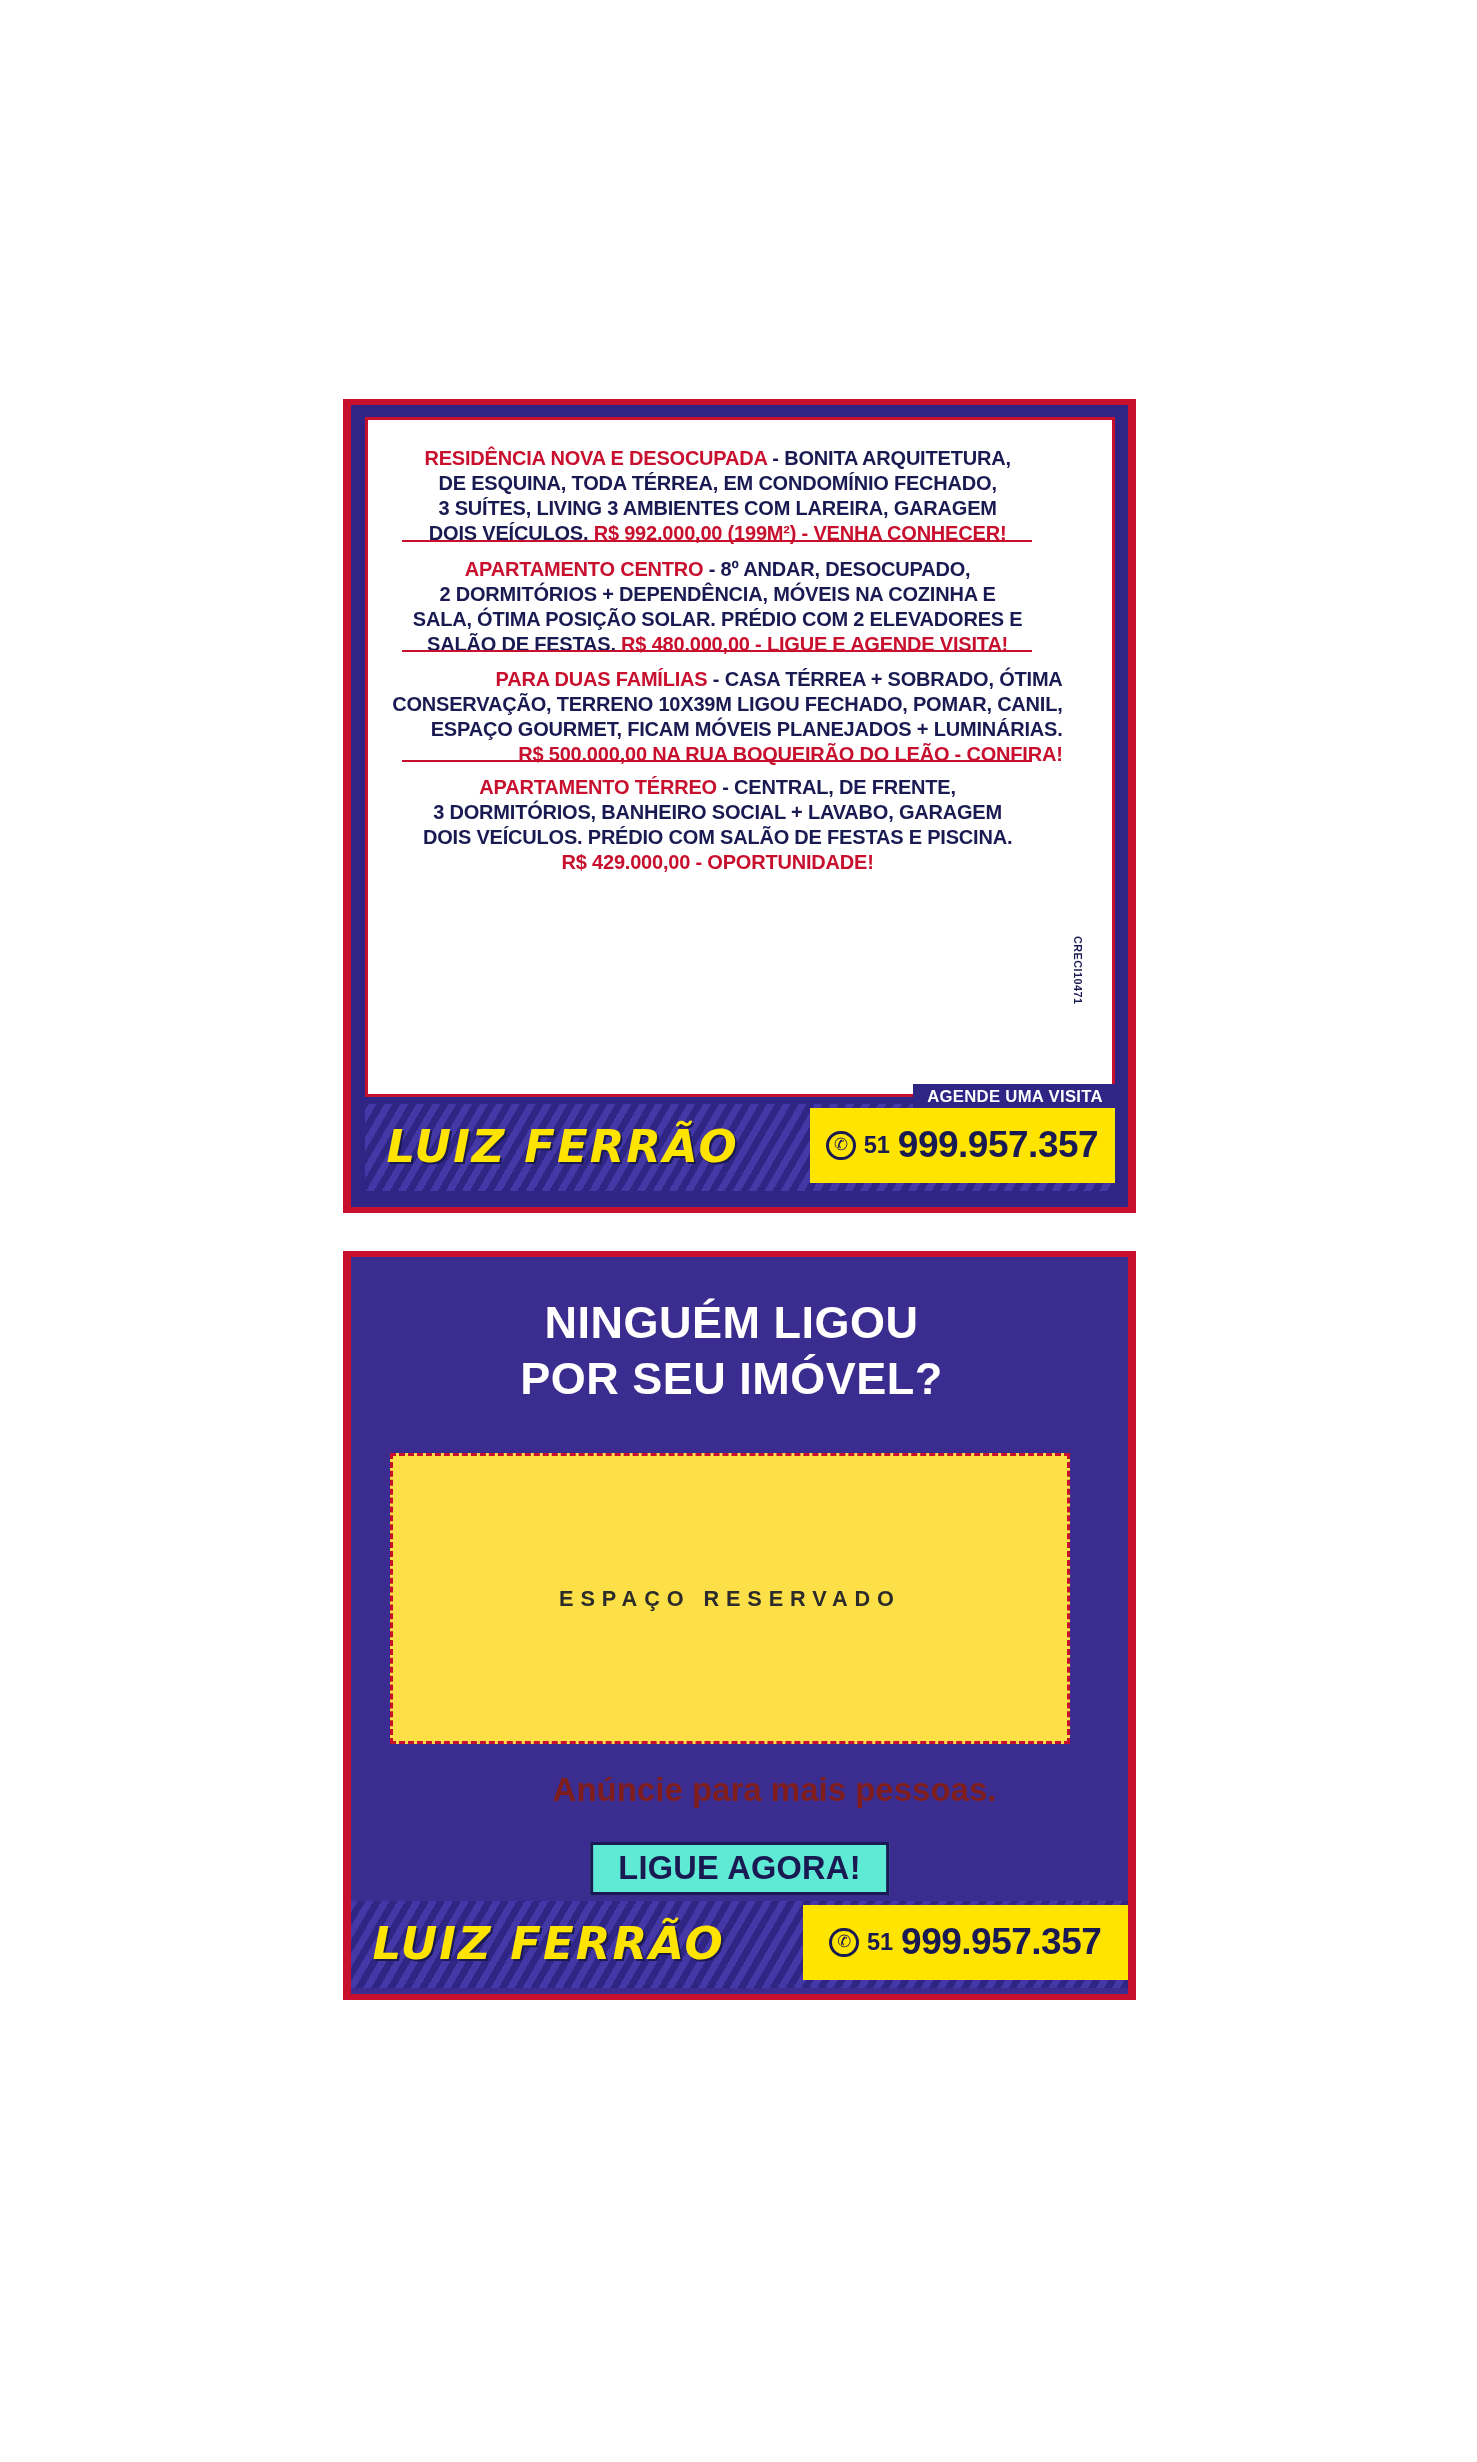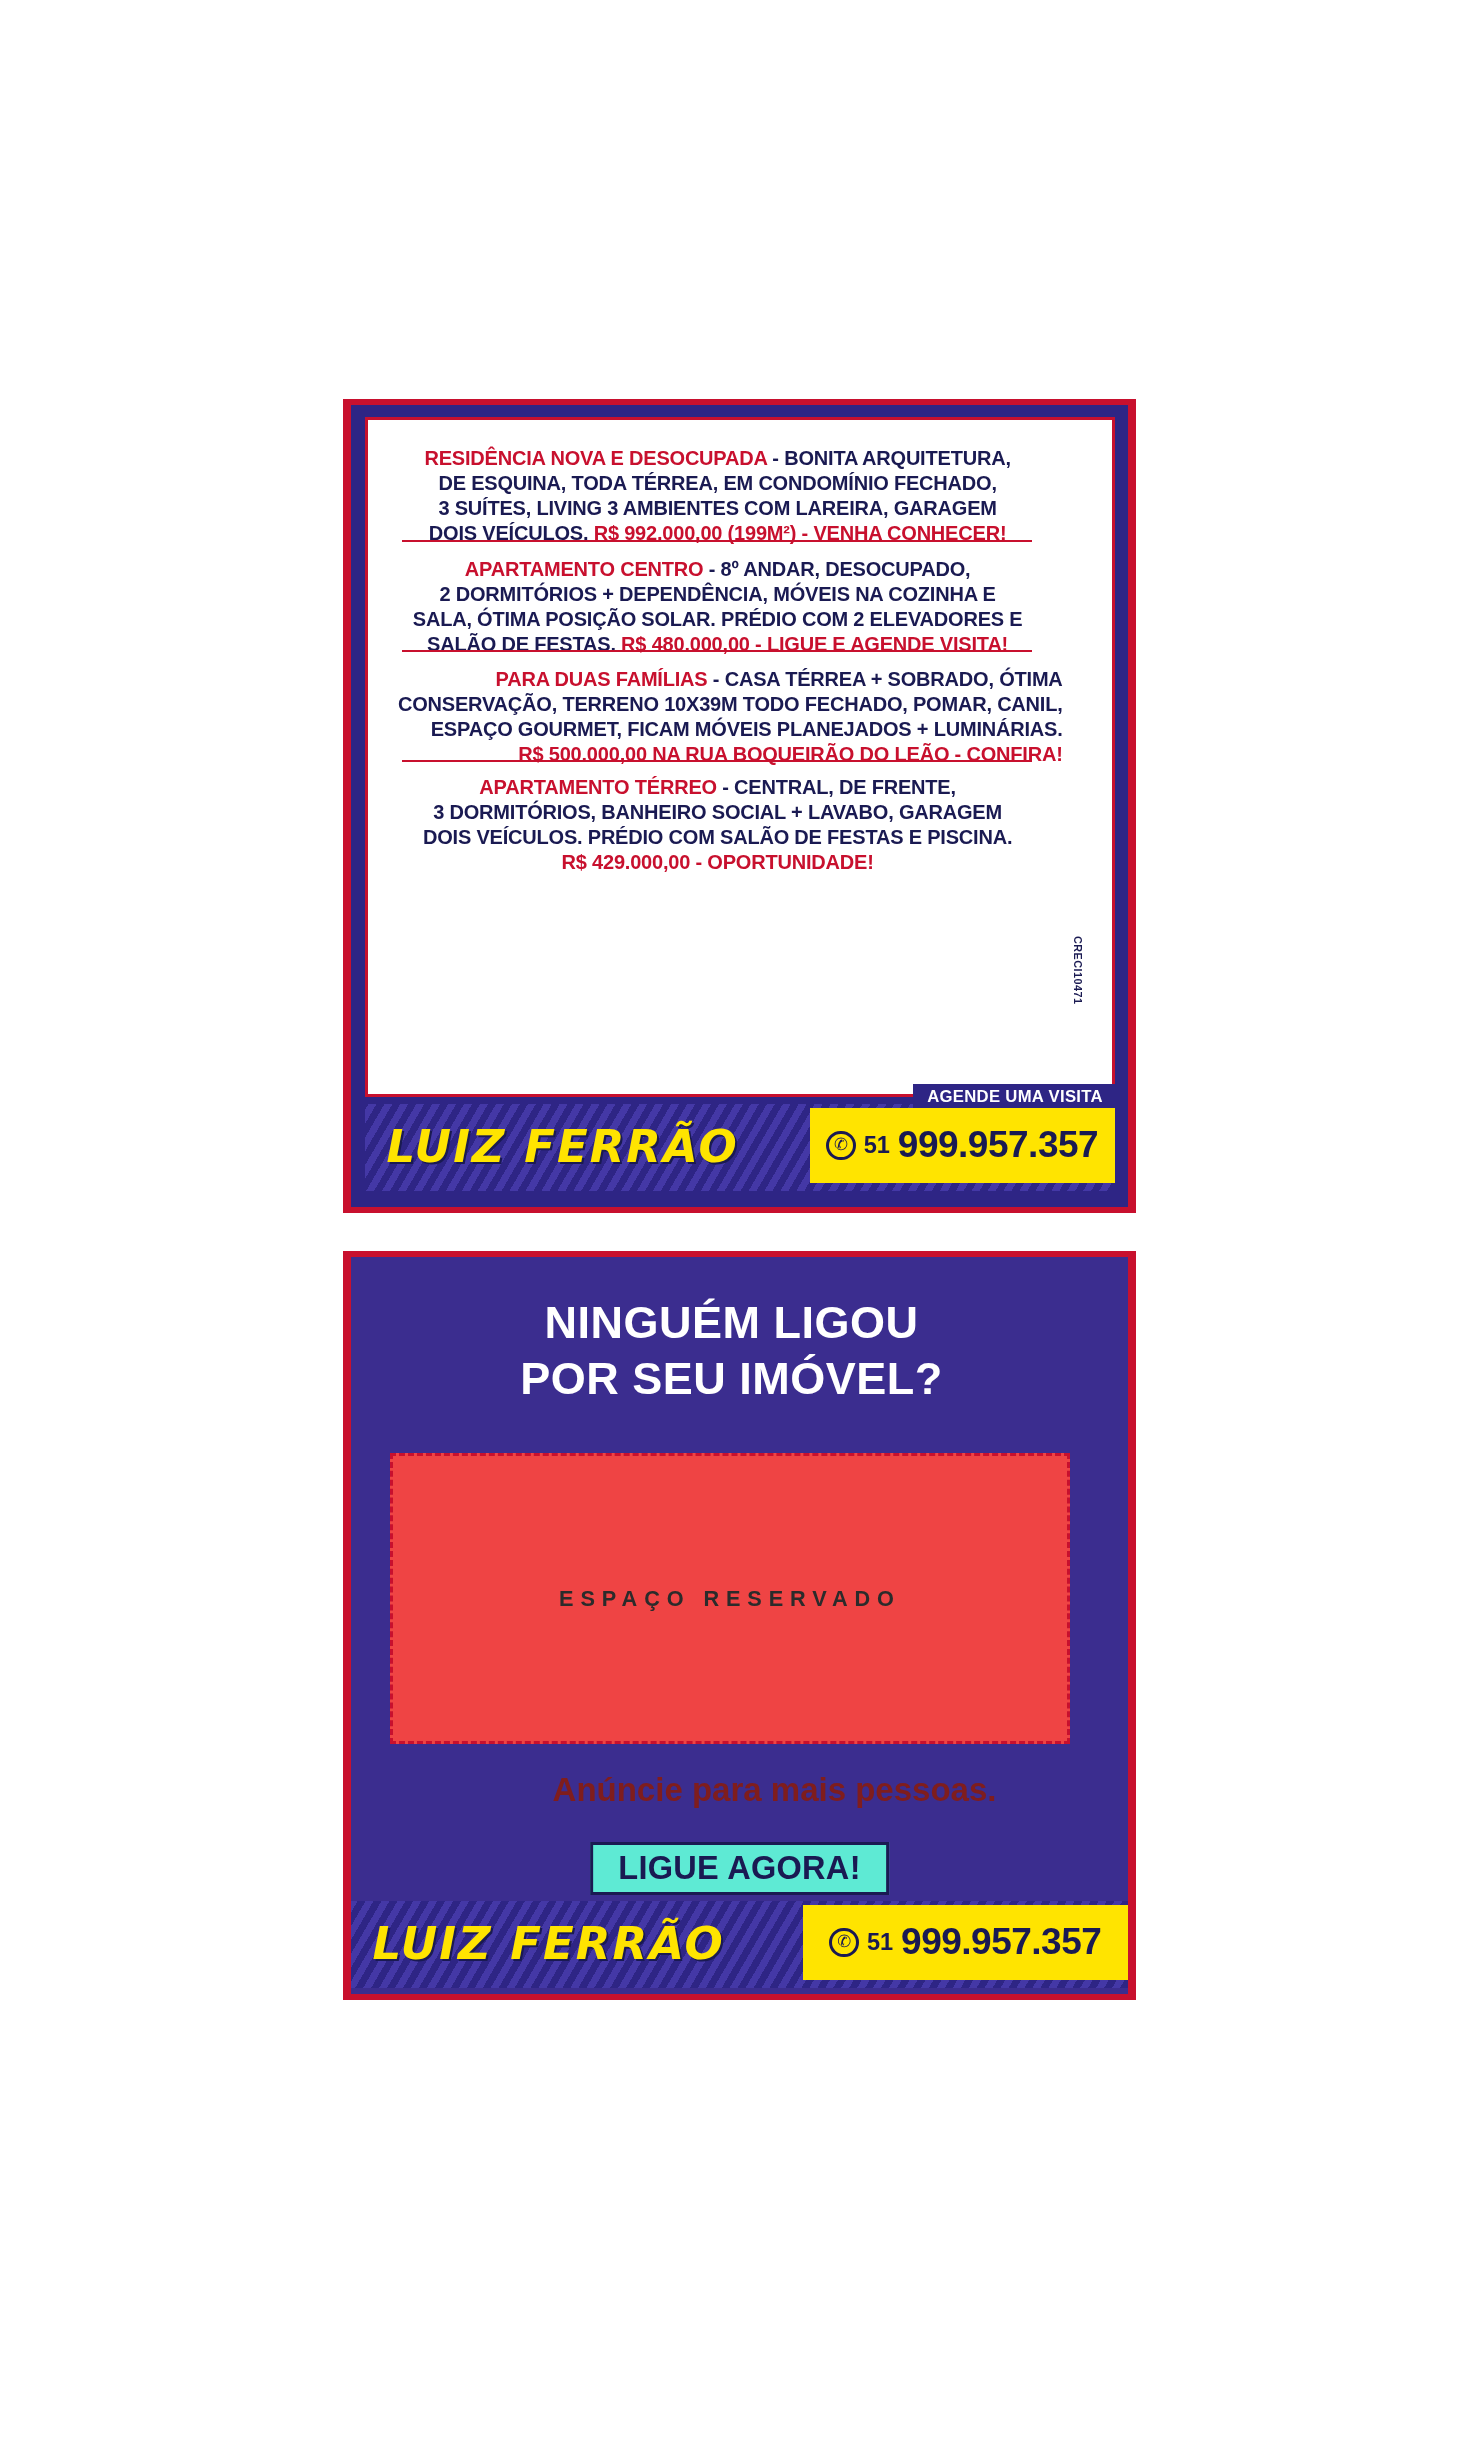--- a/index.html
+++ b/index.html
@@ -199,21 +199,21 @@
     font-weight: bold;
     line-height: 56px;
     letter-spacing: 0.5px;
   }
   .reserved-box {
     position: absolute;
     left: 47px;
     top: 202px;
     width: 680px;
     height: 291px;
-    background: #ef4444;
+    background: #fde047;
     border: 3px dashed #c8102e;
     box-sizing: border-box;
     display: flex;
     align-items: center;
     justify-content: center;
   }
   .reserved-text {
     font-size: 21.7px;
     font-weight: bold;
     color: #2b2b2b;
@@ -270,21 +270,21 @@
           <span class="line"><span>DOIS VEÍCULOS. </span><span class="hl">R$ 992.000,00 (199M²) - VENHA CONHECER!</span></span>
         </div>
         <div class="listing-block" style="top: 158px;">
           <span class="line"><span class="hl">APARTAMENTO CENTRO</span><span> - 8º ANDAR, DESOCUPADO,</span></span>
           <span class="line"><span>2 DORMITÓRIOS + DEPENDÊNCIA, MÓVEIS NA COZINHA E</span></span>
           <span class="line"><span>SALA, ÓTIMA POSIÇÃO SOLAR. PRÉDIO COM 2 ELEVADORES E</span></span>
           <span class="line"><span>SALÃO DE FESTAS. </span><span class="hl">R$ 480.000,00 - LIGUE E AGENDE VISITA!</span></span>
         </div>
         <div class="listing-block" style="top: 268px; text-align: right;">
           <span class="line"><span class="hl">PARA DUAS FAMÍLIAS</span><span> - CASA TÉRREA + SOBRADO, ÓTIMA</span></span>
-          <span class="line"><span>CONSERVAÇÃO, TERRENO 10X39M TODO FECHADO, POMAR, CANIL,</span></span>
+          <span class="line"><span>CONSERVAÇÃO, TERRENO 10X39M LIGOU FECHADO, POMAR, CANIL,</span></span>
           <span class="line"><span>ESPAÇO GOURMET, FICAM MÓVEIS PLANEJADOS + LUMINÁRIAS.</span></span>
           <span class="line"><span class="hl">R$ 500.000,00 NA RUA BOQUEIRÃO DO LEÃO - CONFIRA!</span></span>
         </div>
         <div class="listing-block" style="top: 376px;">
           <span class="line"><span class="hl">APARTAMENTO TÉRREO</span><span> - CENTRAL, DE FRENTE,</span></span>
           <span class="line"><span>3 DORMITÓRIOS, BANHEIRO SOCIAL + LAVABO, GARAGEM</span></span>
           <span class="line"><span>DOIS VEÍCULOS. PRÉDIO COM SALÃO DE FESTAS E PISCINA.</span></span>
           <span class="line"><span class="hl">R$ 429.000,00 - OPORTUNIDADE!</span></span>
         </div>
         <div class="divider" style="top: 141px;"></div>

